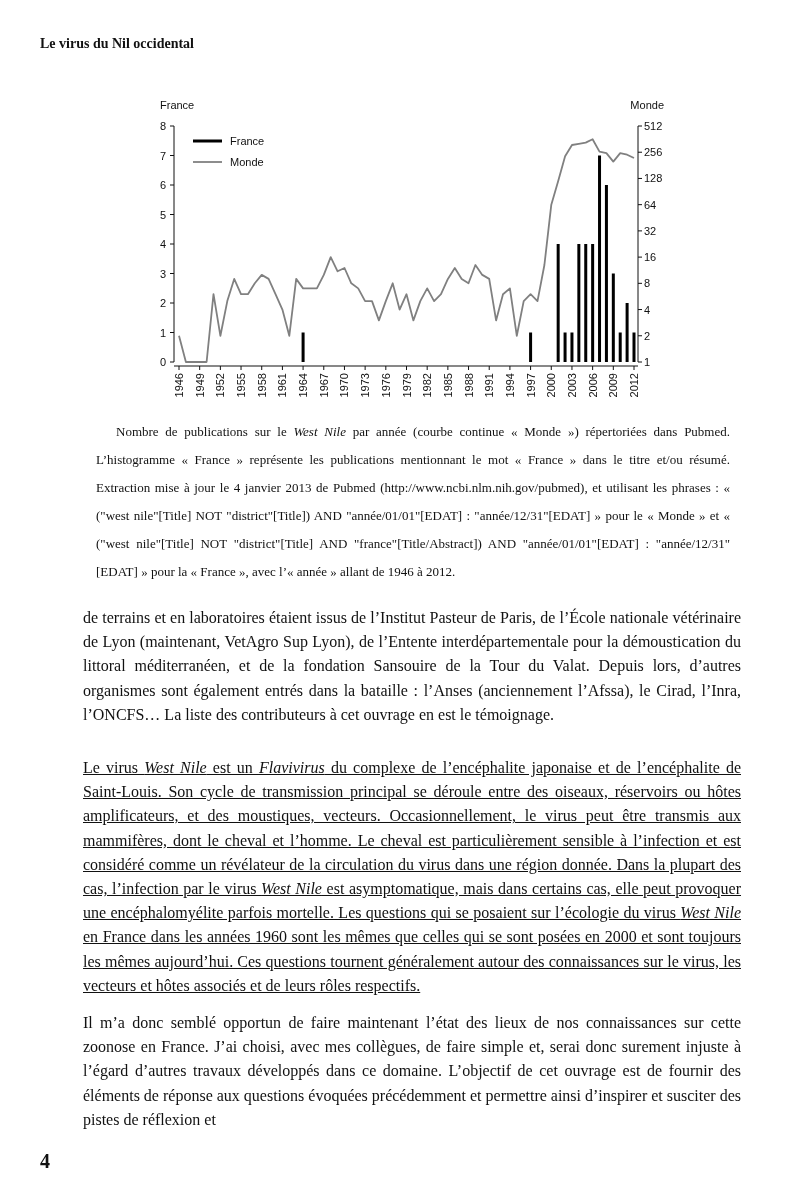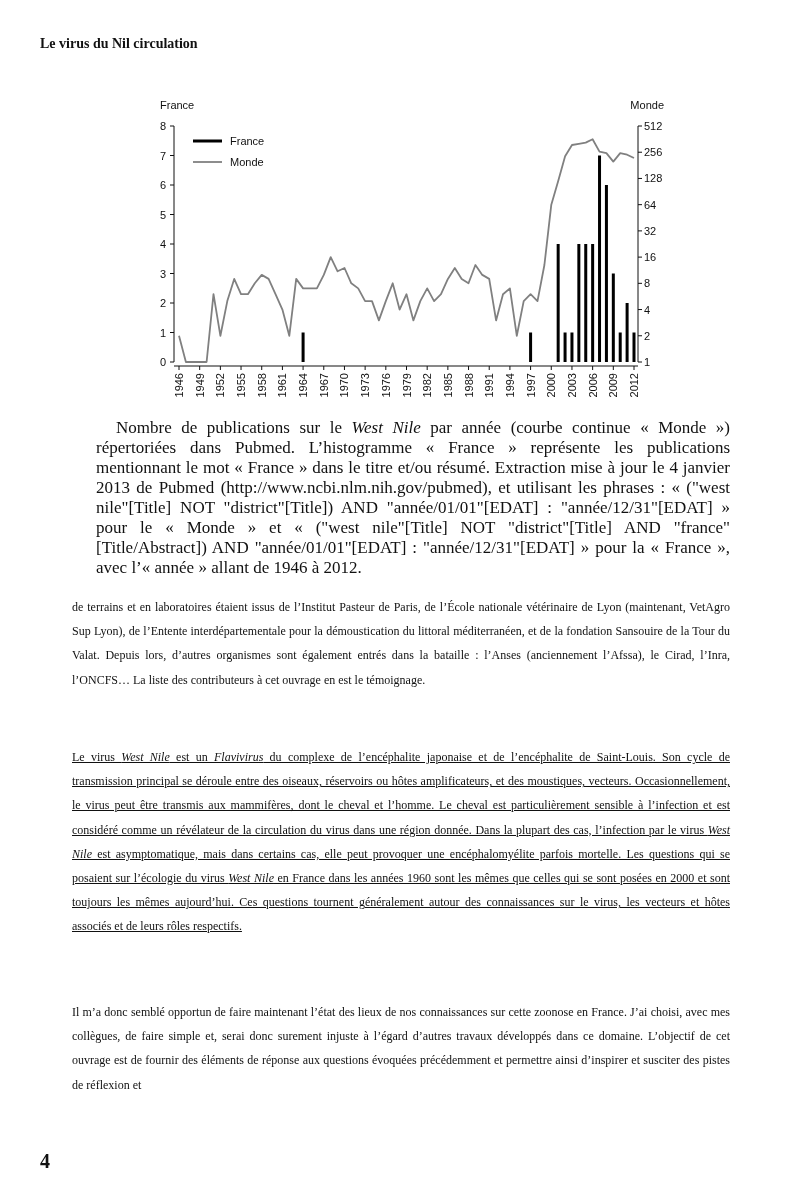--- a/index.html
+++ b/index.html
@@ -1,32 +1,32 @@
 <!DOCTYPE html>
 <html><head>
   <meta charset="utf-8">
   <style>
     html, body { margin: 0; padding: 0; background: #ffffff; }
     body { width: 800px; height: 1200px; position: relative; overflow: hidden; color: #111; font-family: "Liberation Serif", "DejaVu Serif", serif; }
     .running-head { position: absolute; left: 40px; top: 36px; font-weight: bold; font-size: 14px; }
     #chart { position: absolute; left: 0; top: 90px; width: 800px; height: 310px; }
     #chart text { font-family: "Liberation Sans", "DejaVu Sans", sans-serif; fill: #111; }
-    .caption { position: absolute; left: 96px; top: 418px; width: 634px; font-size: 17px; line-height: 20px; text-align: justify; }
+    .caption { position: absolute; left: 96px; top: 418px; width: 634px; font-size: 13px; line-height: 28px; text-align: justify; }
     .caption .indent { padding-left: 20px; }
-    .body-text { position: absolute; left: 72px; width: 658px; font-size: 12px; line-height: 24.2px; text-align: justify; margin: 0; }
+    .body-text { position: absolute; left: 72px; width: 658px; font-size: 16px; line-height: 24.2px; text-align: justify; margin: 11px; }
     #para1 { top: 595px; }
     #para2 { top: 745px; text-decoration: underline; }
     #para3 { top: 1000px; font-family: Liberation Serif, serif; }
     .page-number { position: absolute; left: 40px; top: 1150px; font-weight: bold; font-size: 20px; }
     i { font-style: italic; }
   </style>
 </head>
 <body>
 
-<div class="running-head">Le virus du Nil circulation</div>
+<div class="running-head">Le virus du Nil occidental</div>
 
 <svg id="chart" viewBox="0 90 800 310" xmlns="http://www.w3.org/2000/svg">
   <text x="160" y="109" font-size="11">France</text>
   <text x="664" y="109" font-size="11" text-anchor="end">Monde</text>
   <g id="left-axis">
       <line x1="174" y1="126" x2="174" y2="362" stroke="#111" stroke-width="1"></line>
       <line x1="170" y1="362" x2="174" y2="362" stroke="#111" stroke-width="1"></line>
       <text x="166" y="366" font-size="11" text-anchor="end">0</text>
       <line x1="170" y1="332.5" x2="174" y2="332.5" stroke="#111" stroke-width="1"></line>
       <text x="166" y="336.5" font-size="11" text-anchor="end">1</text>

